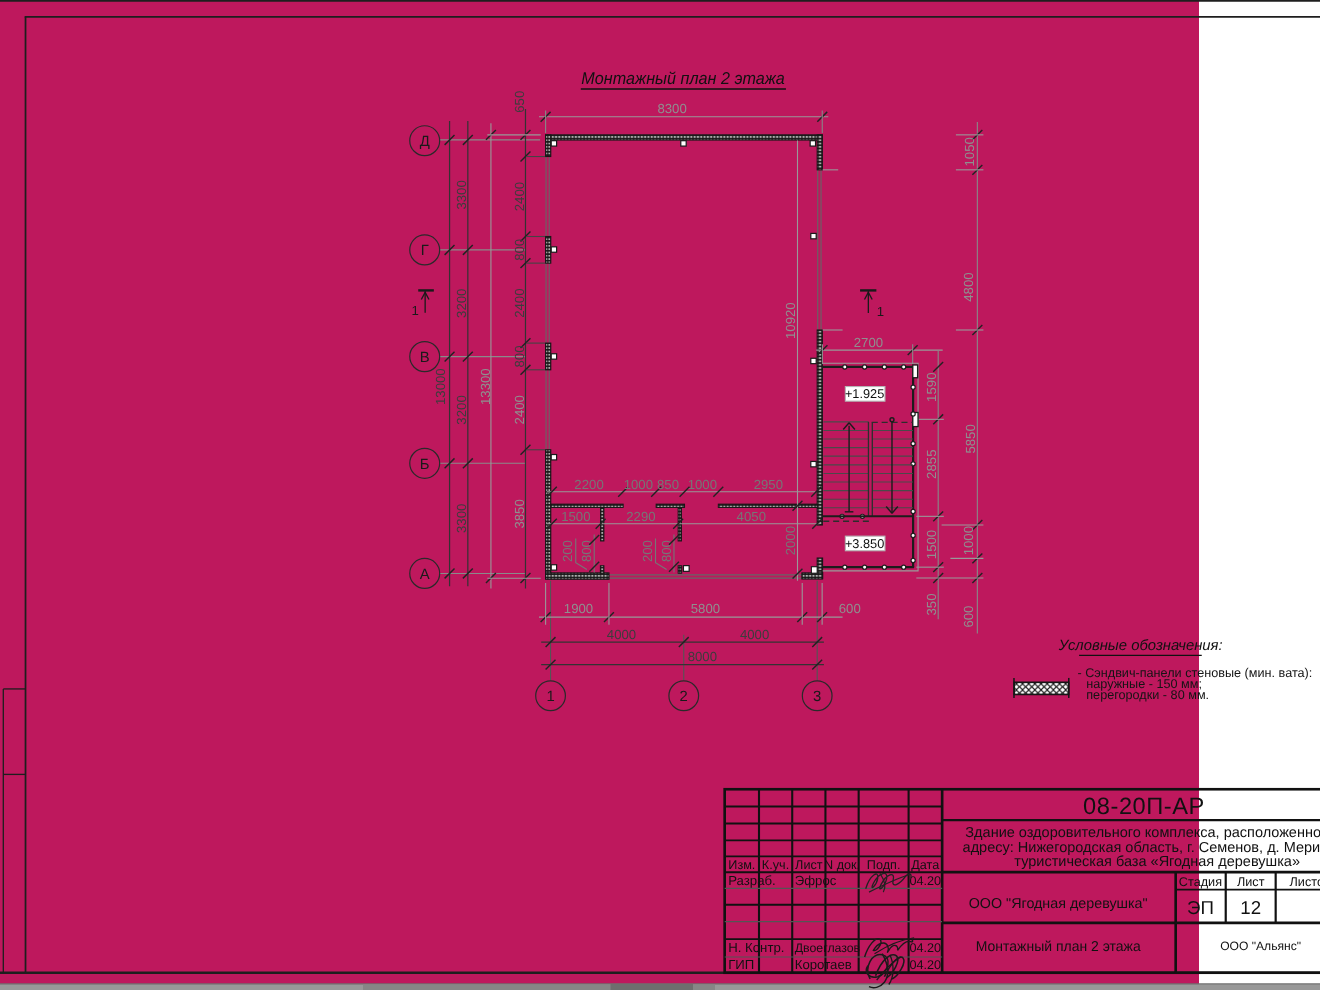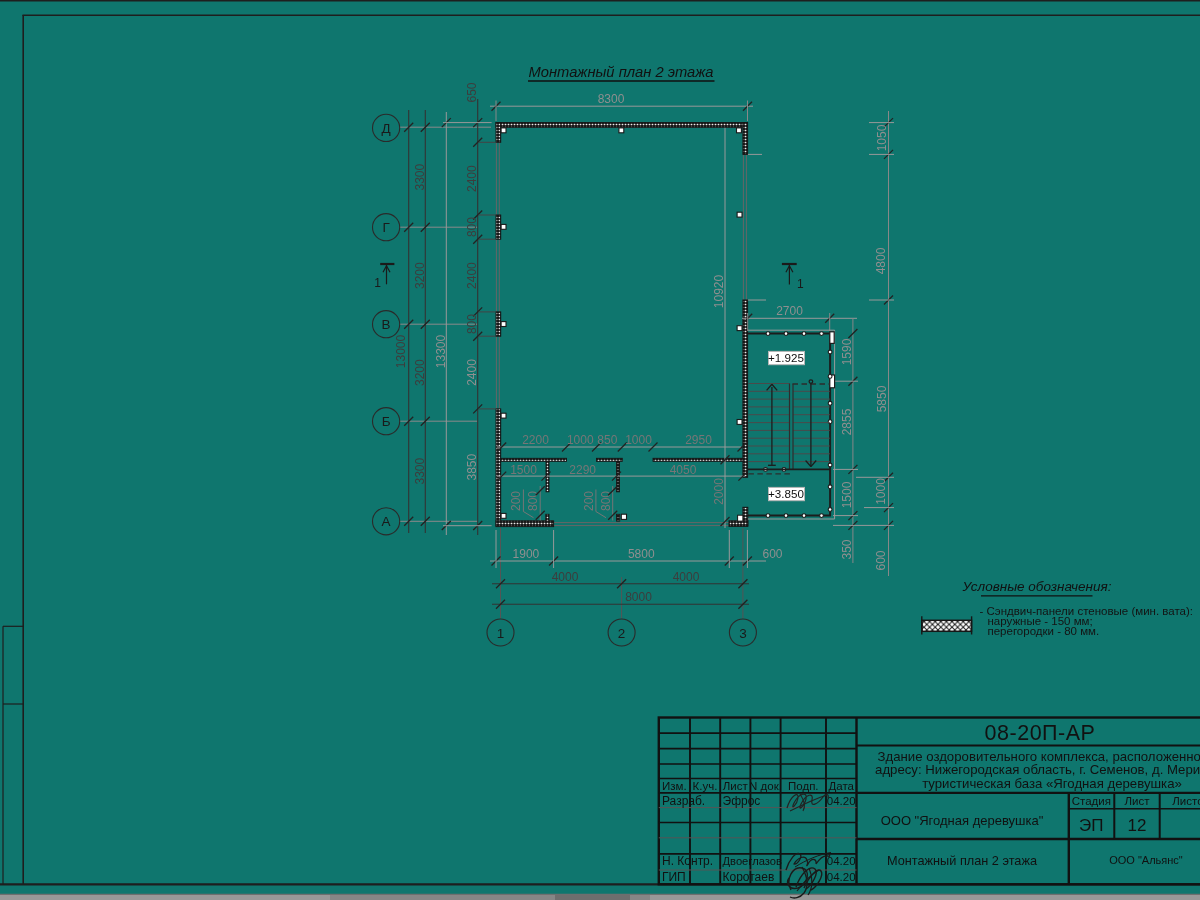--- a/index.html
+++ b/index.html
@@ -1,16 +1,16 @@
 <!DOCTYPE html>
 <html><head>
 <meta charset="utf-8">
 <style>
   html,body{margin:0;padding:0;background:#fff;}
-  #sheet{position:relative;width:1200px;height:900px;background:#0f766e;
+  #sheet{position:relative;width:1090px;height:900px;background:#be185d;
     font-family:"Liberation Sans", sans-serif;}
   svg{position:absolute;top:0;left:0;}
   text{font-family:"Liberation Sans", sans-serif;}
 </style>
 </head>
 <body>
 <div id="sheet">
 <svg width="1200" height="900" viewBox="0 0 1200 900">
 <defs>
 

